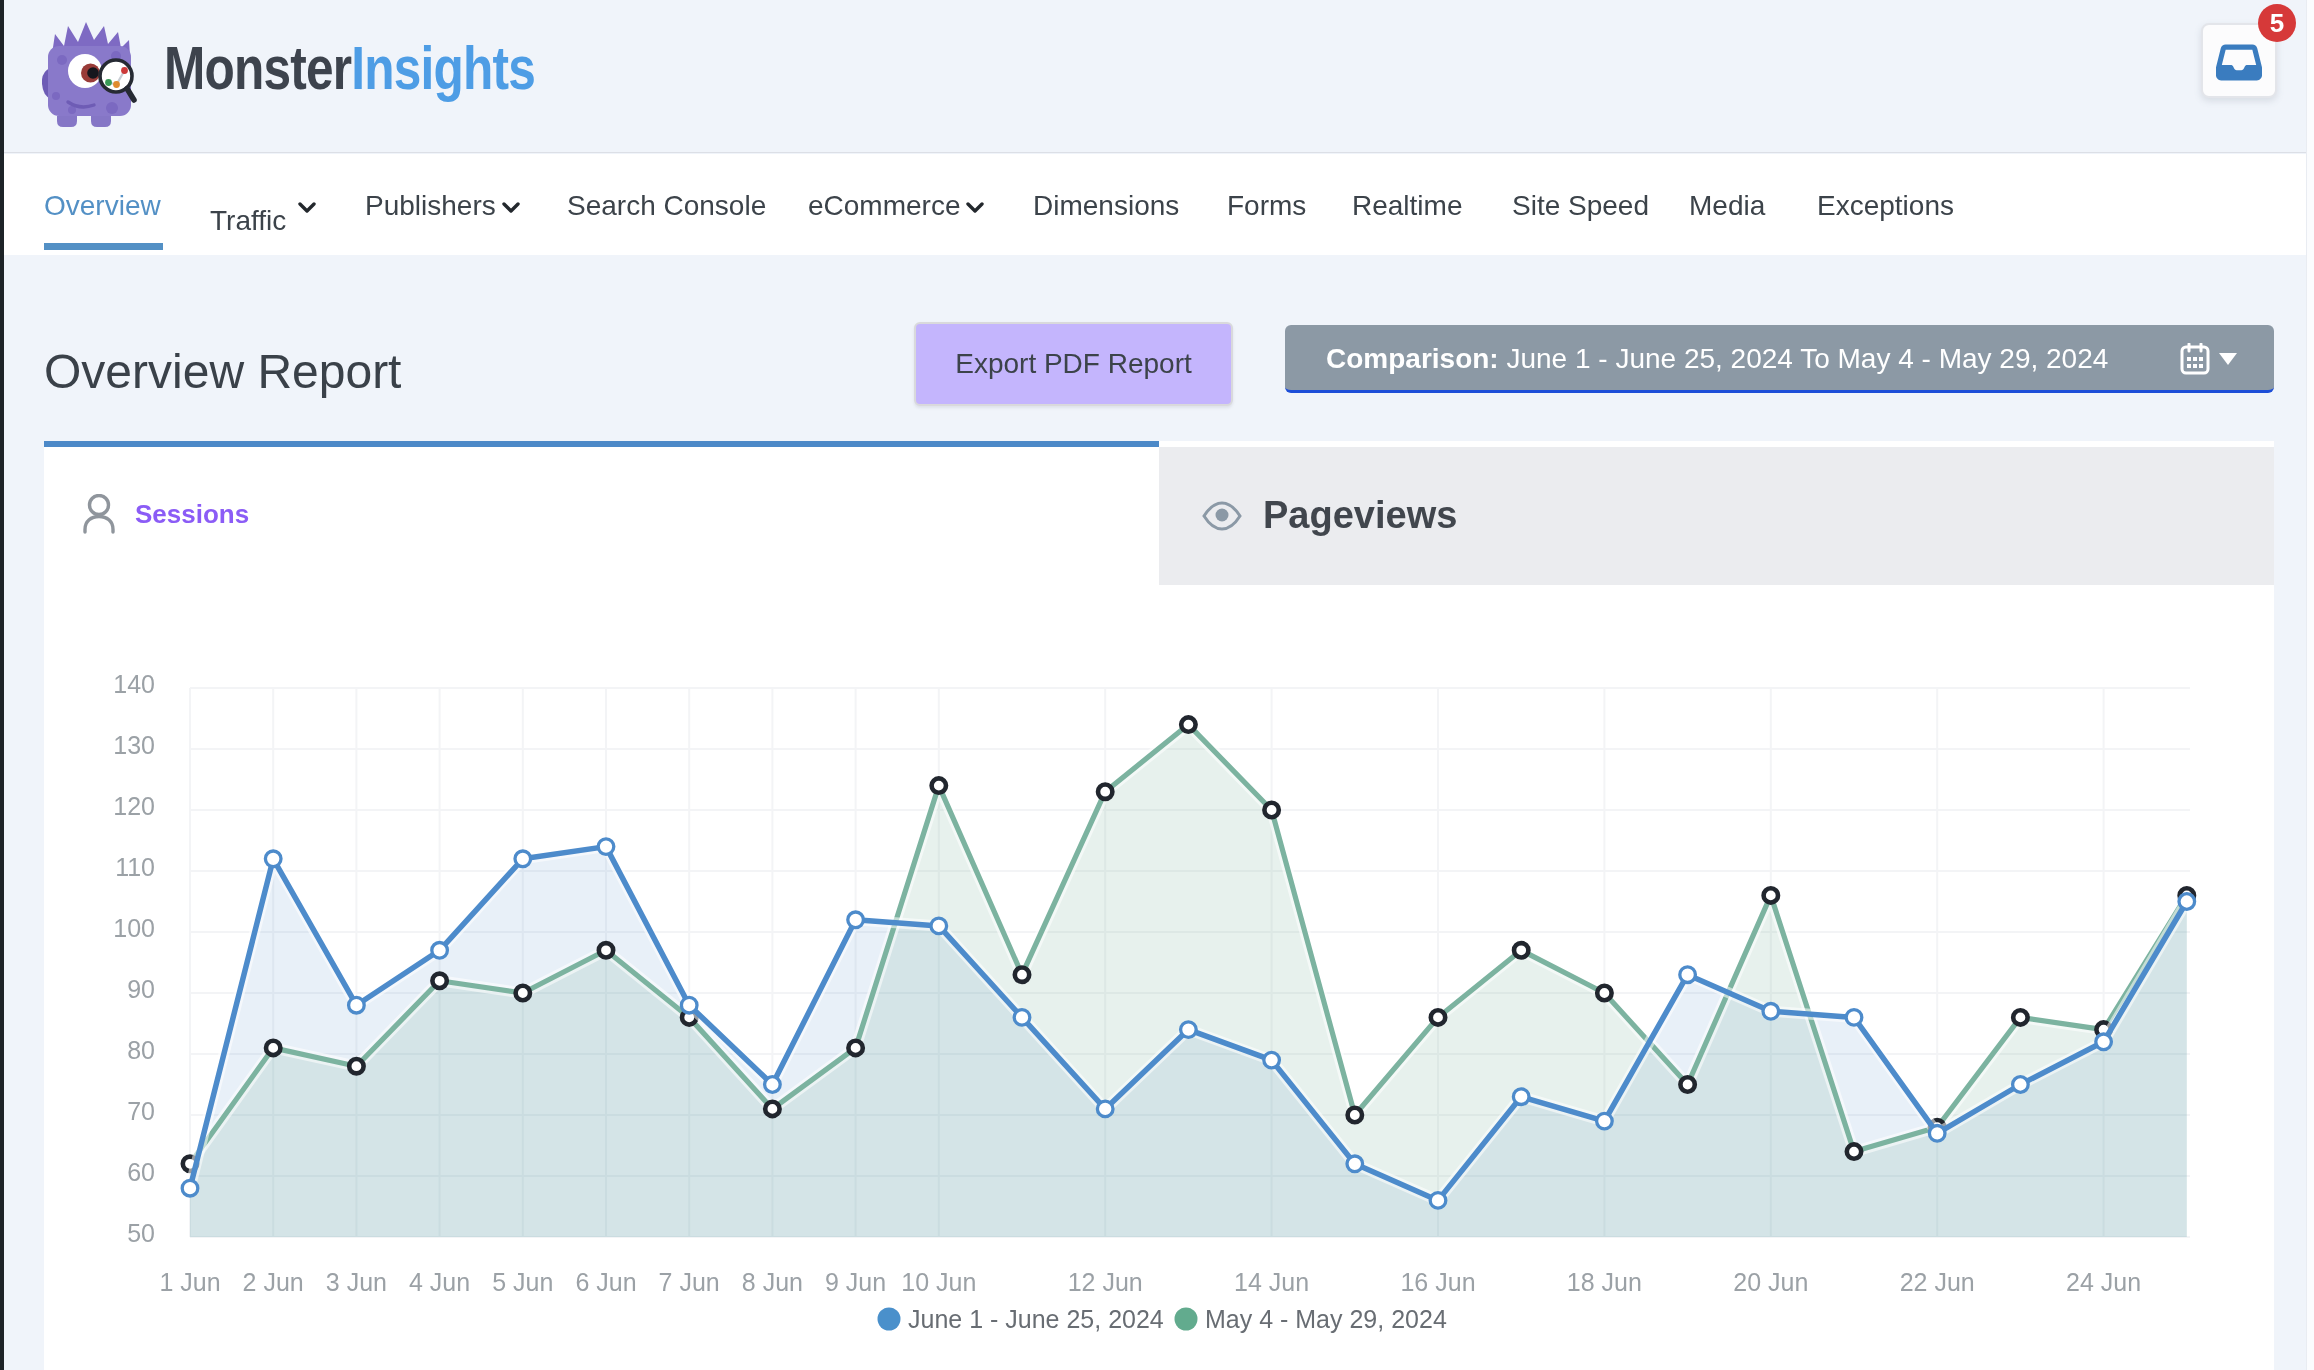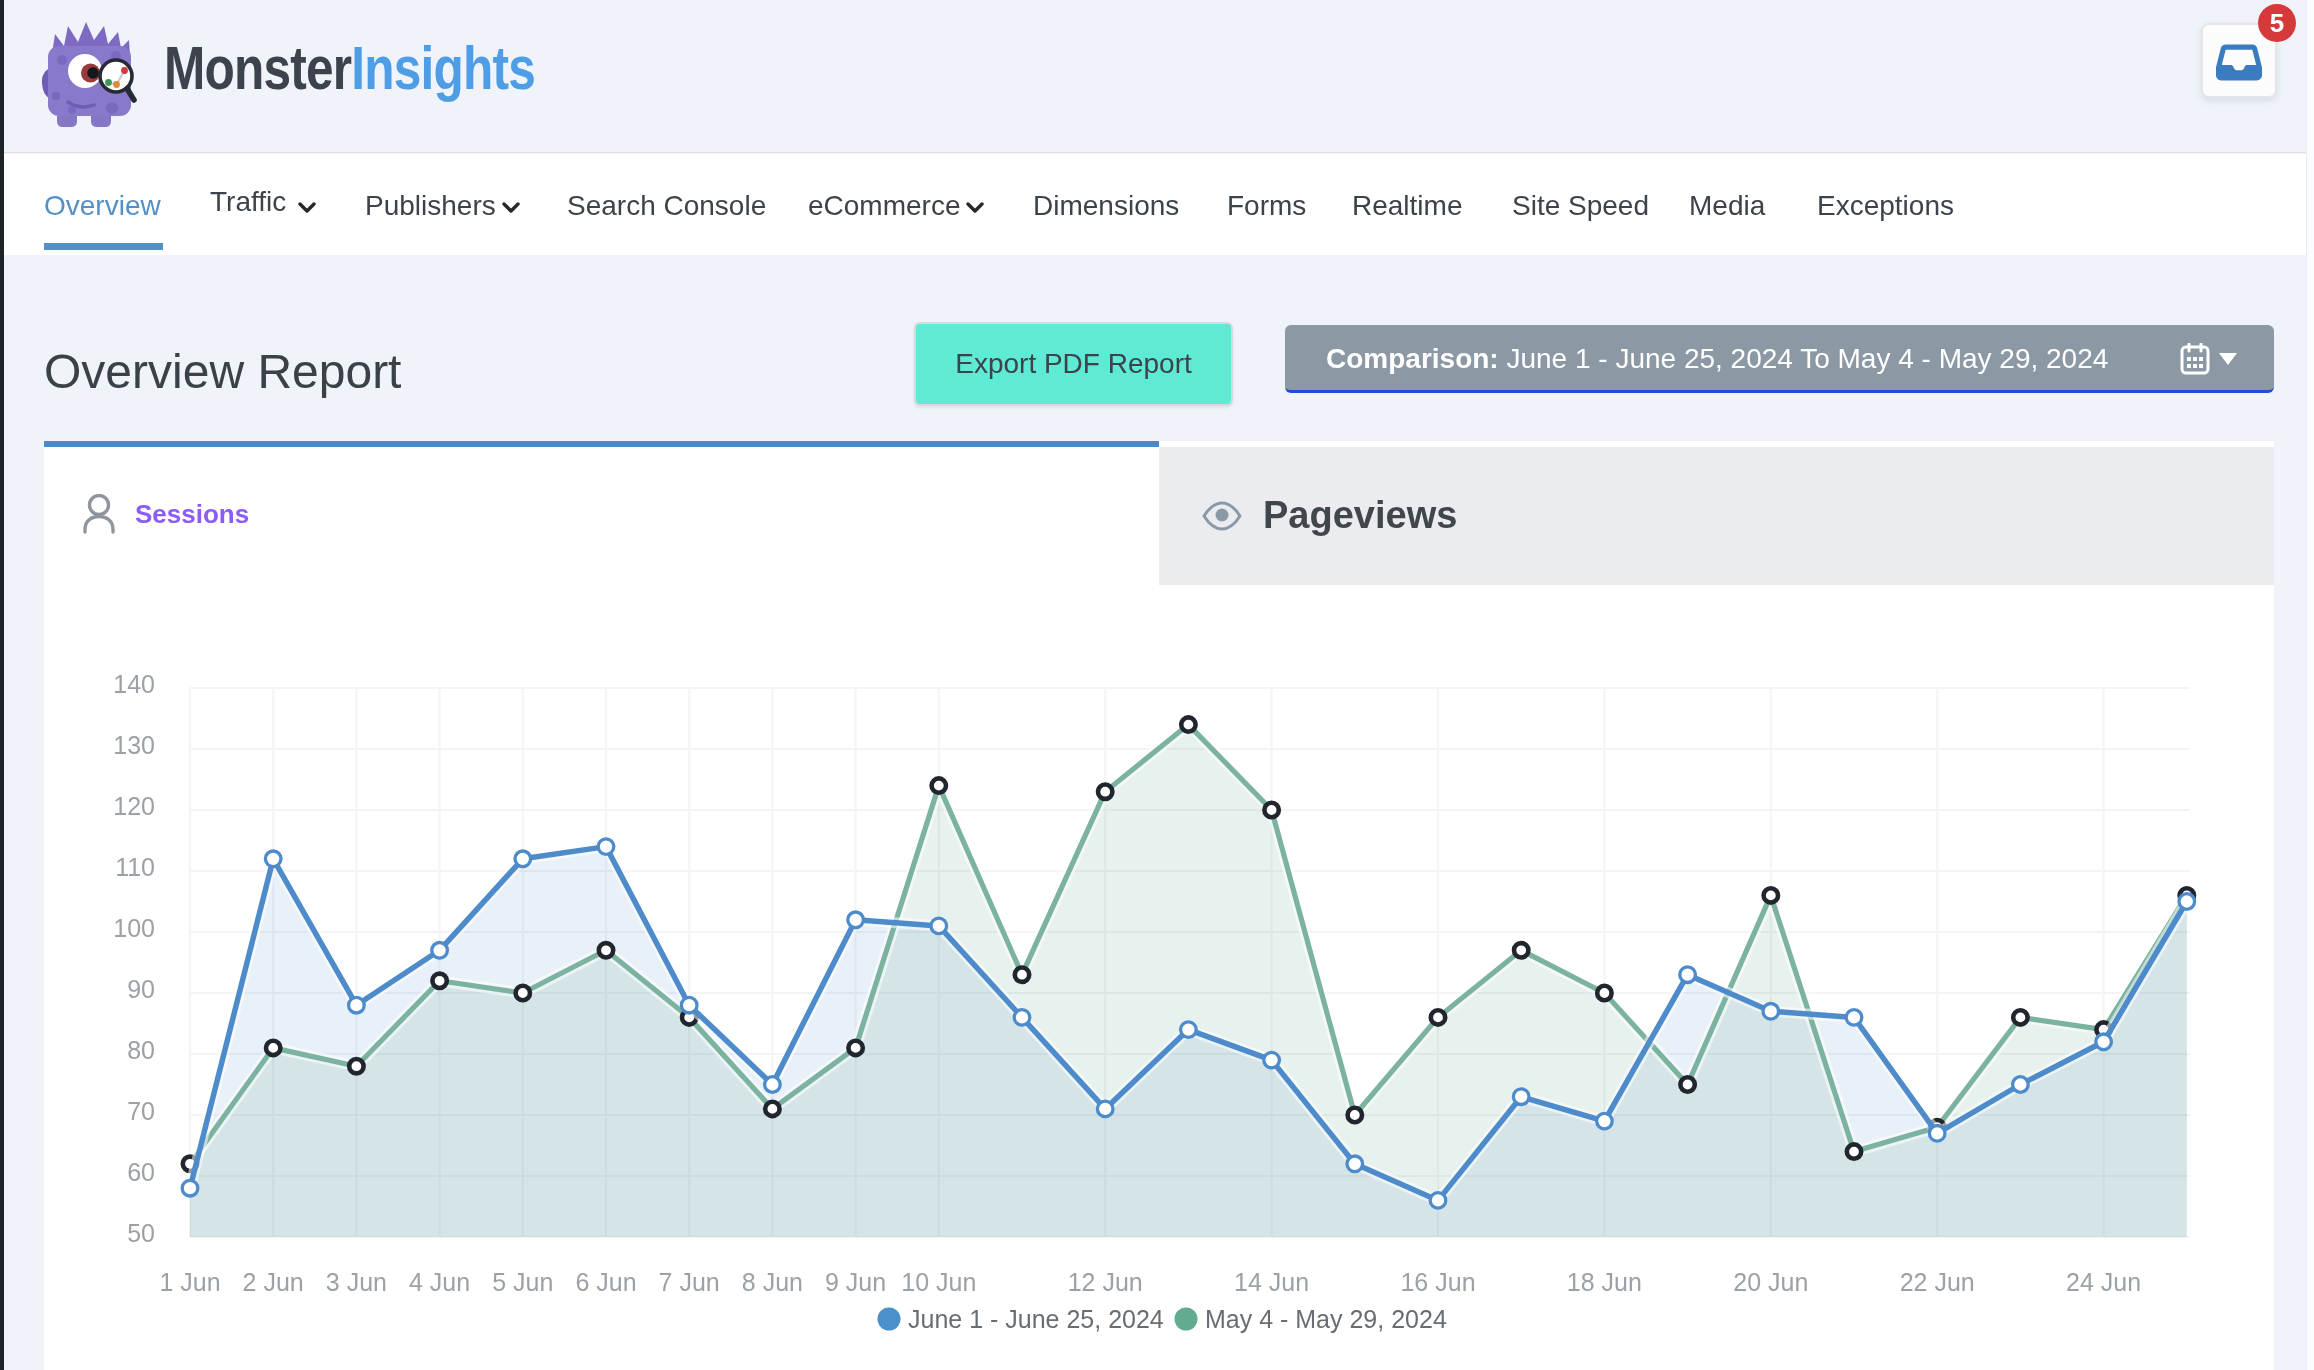--- a/index.html
+++ b/index.html
@@ -53,21 +53,21 @@
 
 <div class="abs" style="left:2201px;top:23px;width:76px;height:75px;background:#fcfcfd;border:2px solid #e3e5ea;border-radius:8px;box-shadow:0 3px 7px rgba(100,110,130,0.18);z-index:6"></div>
 <svg class="abs" style="left:2216px;top:42px;z-index:7" width="46" height="41" viewBox="0 0 576 512">
   <path fill="#3a7cbf" d="M121 32C91.6 32 66 52 58.9 80.5L1.9 308.4C.6 313.5 0 318.7 0 323.9L0 416c0 35.3 28.7 64 64 64l448 0c35.3 0 64-28.7 64-64l0-92.1c0-5.2-.6-10.4-1.9-15.5l-57-227.9C510 52 484.4 32 455 32L121 32zm0 64l334 0 48 192-113.5 0c-12.1 0-23.2 6.8-28.6 17.7l-14.3 28.6c-5.4 10.8-16.5 17.7-28.6 17.7l-60.2 0c-12.1 0-23.2-6.8-28.6-17.7l-14.3-28.6c-5.4-10.8-16.5-17.7-28.6-17.7L73 288 121 96z"></path>
 </svg>
 <div class="abs" style="left:2258px;top:4px;width:38px;height:38px;border-radius:50%;background:#d63939;color:#fff;font-size:26px;font-weight:bold;text-align:center;line-height:38px;z-index:8">5</div>
 
 <div class="abs" style="left:0;top:154px;width:2314px;height:101px;background:#ffffff;z-index:5"></div>
 <div class="abs nav-items" style="top:154px;left:0;width:2314px;height:101px;z-index:6;font-size:28px;color:#3c434a">
   <span class="abs" style="left:44px;top:36px;color:#5390c5">Overview</span>
-  <span class="abs" style="left:210px;top:32px">Traffic</span>
+  <span class="abs" style="left:210px;top:51px">Traffic</span>
   <svg class="abs" style="left:298px;top:48px" width="18" height="11" viewBox="0 0 18 11">
       <path d="M2 2 L9 9 L16 2" stroke="#23282d" stroke-width="3.4" fill="none" stroke-linecap="round" stroke-linejoin="round"></path>
     </svg>
   <span class="abs" style="left:365px;top:36px">Publishers</span>
   <svg class="abs" style="left:502px;top:48px" width="18" height="11" viewBox="0 0 18 11">
       <path d="M2 2 L9 9 L16 2" stroke="#23282d" stroke-width="3.4" fill="none" stroke-linecap="round" stroke-linejoin="round"></path>
     </svg>
   <span class="abs" style="left:567px;top:36px">Search Console</span>
   <span class="abs" style="left:808px;top:36px">eCommerce</span>
   <svg class="abs" style="left:966px;top:48px" width="18" height="11" viewBox="0 0 18 11">
@@ -77,21 +77,21 @@
   <span class="abs" style="left:1227px;top:36px">Forms</span>
   <span class="abs" style="left:1352px;top:36px">Realtime</span>
   <span class="abs" style="left:1512px;top:36px">Site Speed</span>
   <span class="abs" style="left:1689px;top:36px">Media</span>
   <span class="abs" style="left:1817px;top:36px">Exceptions</span>
 </div>
 <div class="abs" style="left:44px;top:243px;width:119px;height:7px;background:#5390c5;z-index:7"></div>
 
 <div class="abs" style="left:44px;top:347px;font-size:48px;font-weight:normal;color:#3a4149;line-height:50px;z-index:5">Overview Report</div>
 
-<div class="abs" style="left:914px;top:322px;width:319px;height:84px;background:#5eead4;border:2px solid #d9d9dc;border-radius:6px;box-shadow:0 2px 3px rgba(120,120,140,0.15);z-index:5;font-size:28px;color:#3c434a;text-align:center;line-height:80px">Export PDF Report</div>
+<div class="abs" style="left:914px;top:322px;width:319px;height:84px;background:#c4b5fd;border:2px solid #d9d9dc;border-radius:6px;box-shadow:0 2px 3px rgba(120,120,140,0.15);z-index:5;font-size:28px;color:#3c434a;text-align:center;line-height:80px">Export PDF Report</div>
 
 <div class="abs" style="left:1285px;top:325px;width:989px;height:68px;background:#8c99a5;border-radius:6px;border-bottom:3px solid #1d4ed8;z-index:5;color:#ffffff;font-size:28px;line-height:68px;padding-left:41px;white-space:nowrap"><b>Comparison:</b> June 1 - June 25, 2024 To May 4 - May 29, 2024</div>
 <svg class="abs" style="left:2180px;top:343px;z-index:6" width="30" height="32" viewBox="0 0 30 32">
   <rect x="2" y="4" width="26" height="26" rx="4" fill="none" stroke="#ffffff" stroke-width="3"></rect>
   <line x1="9" y1="1" x2="9" y2="8" stroke="#ffffff" stroke-width="3" stroke-linecap="round"></line>
   <line x1="21" y1="1" x2="21" y2="8" stroke="#ffffff" stroke-width="3" stroke-linecap="round"></line>
   <rect x="7" y="14" width="4" height="4" fill="#fff"></rect>
     <rect x="13" y="14" width="4" height="4" fill="#fff"></rect>
     <rect x="19" y="14" width="4" height="4" fill="#fff"></rect>
   <rect x="7" y="21" width="4" height="4" fill="#fff"></rect>

